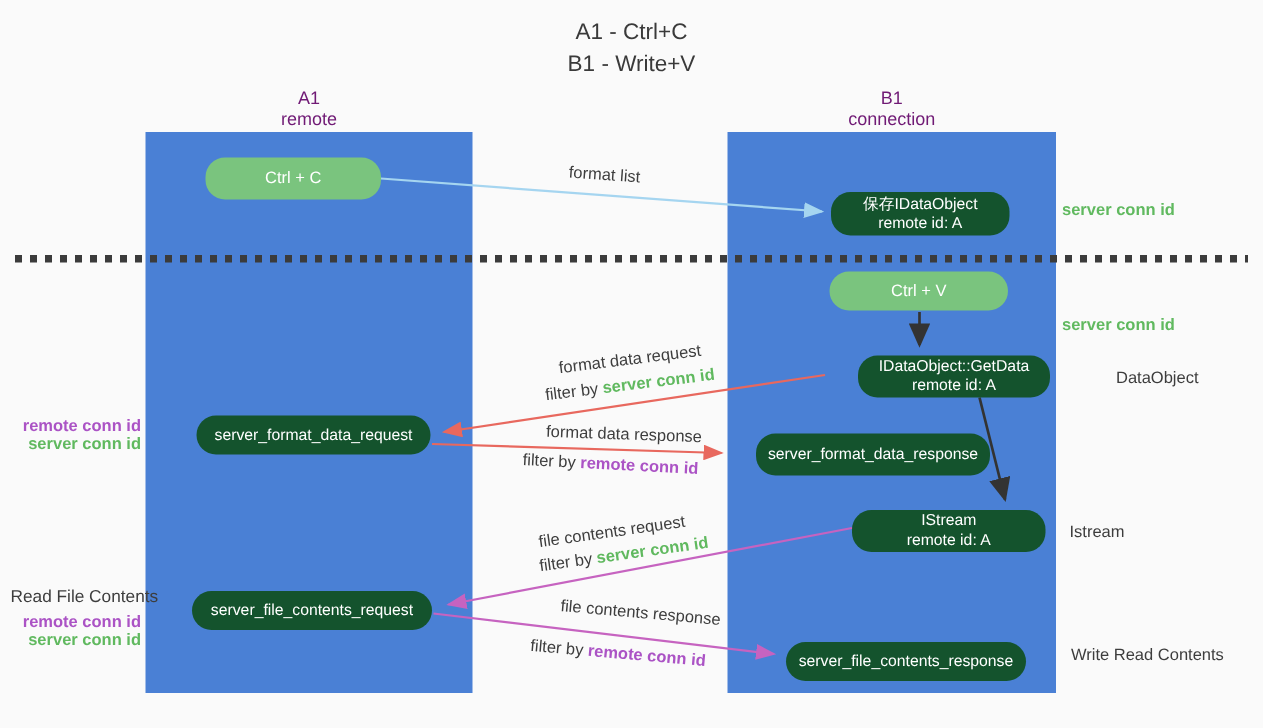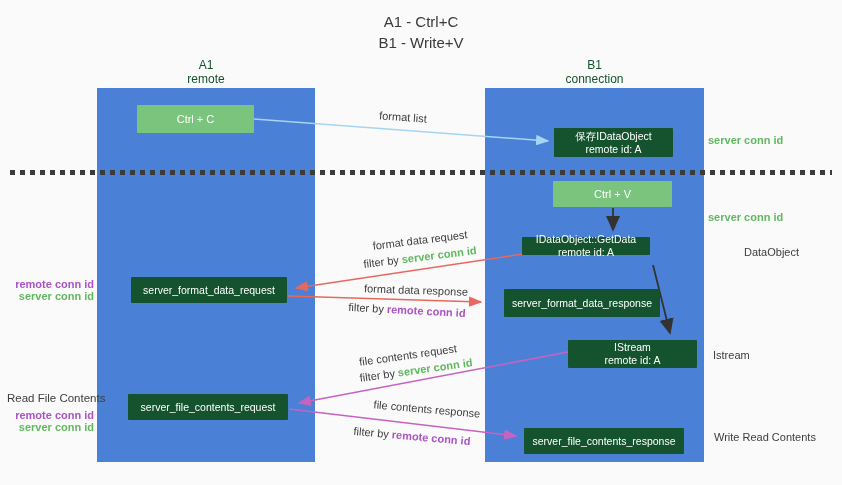--- a/index.html
+++ b/index.html
@@ -7,33 +7,33 @@
     position:relative;width:842px;height:485px;overflow:hidden;
     background:#fafafa;
     font-family:"Liberation Sans",sans-serif;
     color:#3d3d3d;
   }
   .title{position:absolute;left:0;top:11px;width:842px;text-align:center;
     font-size:15px;line-height:21px;color:#3a3a3a;}
   .col{position:absolute;top:88px;height:374px;background:#4a80d5;}
   .col-left{left:97px;width:218px;}
   .col-right{left:485px;width:219px;}
-  .col-header{position:absolute;top:58px;text-align:center;font-size:12px;line-height:14px;color:#14532d;}
+  .col-header{position:absolute;top:58px;text-align:center;font-size:12px;line-height:14px;color:#701a75;}
   .col-header.h-left{left:97px;width:218px;}
   .col-header.h-right{left:485px;width:219px;}
   .dotted{position:absolute;left:10px;top:170px;width:822px;height:5px;
     background:repeating-linear-gradient(90deg,#3b3b3b 0 5px,transparent 5px 10px);}
   .box{position:absolute;display:flex;flex-direction:column;justify-content:center;
-    text-align:center;color:#fff;font-size:11px;line-height:13px;border-radius:1px;}
+    text-align:center;color:#fff;font-size:11px;line-height:13px;border-radius:13px;}
   .green{background:#7ac47e;}
   .orange{background:#14532d;font-size:10.5px;}
   .b-ctrlc{left:137px;top:105px;width:117px;height:28px;}
   .b-save{left:554px;top:128px;width:119px;height:29px;}
   .b-ctrlv{left:553px;top:181px;width:119px;height:26px;}
-  .b-getdata{left:522px;top:237px;width:128px;height:18px;}
+  .b-getdata{left:572px;top:237px;width:128px;height:28px;}
   .b-fmtreq{left:131px;top:277px;width:156px;height:26px;}
   .b-fmtresp{left:504px;top:289px;width:156px;height:28px;}
   .b-istream{left:568px;top:340px;width:129px;height:28px;}
   .b-filereq{left:128px;top:394px;width:160px;height:26px;}
   .b-fileresp{left:524px;top:428px;width:160px;height:26px;}
   .lbl{position:absolute;font-size:11px;white-space:nowrap;color:#3d3d3d;}
   .alabel{position:absolute;font-size:11px;white-space:nowrap;color:#3d3d3d;text-align:center;}
   .green-t{color:#60b95f;font-weight:bold;}
   .purple-t{color:#ab53c5;font-weight:bold;}
   .filter-prefix{margin-right:3px;}

